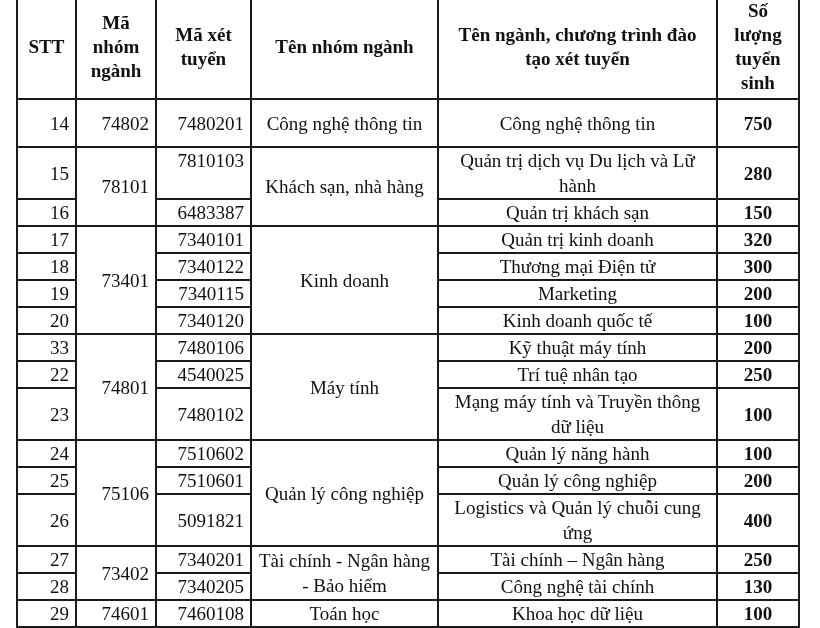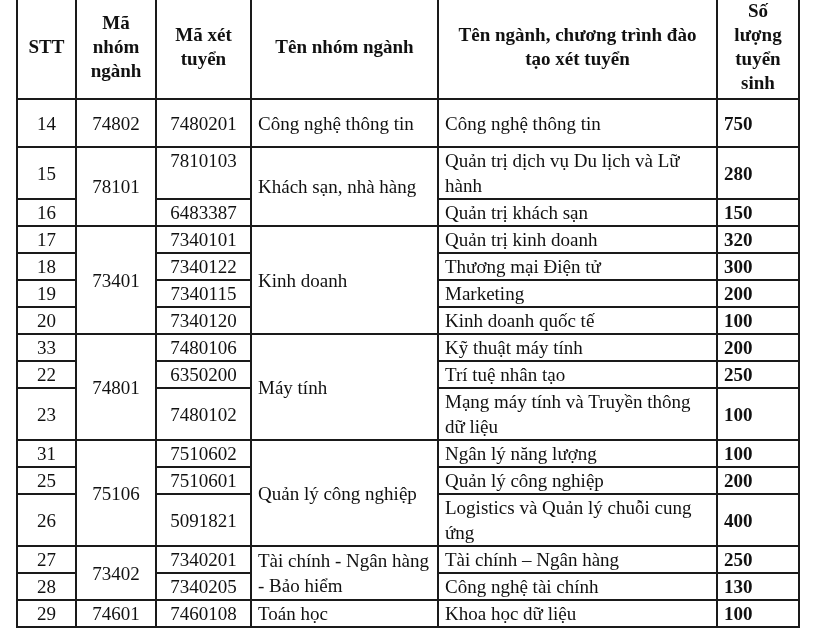--- a/index.html
+++ b/index.html
@@ -16,23 +16,23 @@
     border: 2px solid #1a1a1a;
     padding: 0 6px;
     line-height: 25px;
     vertical-align: middle;
   }
   th {
     font-weight: bold;
     text-align: center;
     line-height: 24px;
   }
-  td.c { text-align: center; }
-  td.l { text-align: left; }
-  td.num { font-weight: bold; }
+  td.c { text-align: right; }
+  td.l { text-align: center; }
+  td.num { text-align: center; font-weight: bold; }
   .hdr th { height: 102px; }
   .h50 { height: 48px; }
   .h25 { height: 23px; }
 </style>
 </head>
 <body>
 
 <div class="wrap">
 <table>
   <colgroup>
@@ -109,37 +109,37 @@
     <tr class="h25">
       <td class="c">33</td>
       <td class="c" rowspan="3">74801</td>
       <td class="c">7480106</td>
       <td class="l" rowspan="3">Máy tính</td>
       <td class="l">Kỹ thuật máy tính</td>
       <td class="num">200</td>
     </tr>
     <tr class="h25">
       <td class="c">22</td>
-      <td class="c">6350200</td>
+      <td class="c">4540025</td>
       <td class="l">Trí tuệ nhân tạo</td>
       <td class="num">250</td>
     </tr>
     <tr class="h50">
       <td class="c">23</td>
       <td class="c">7480102</td>
       <td class="l">Mạng máy tính và Truyền thông dữ liệu</td>
       <td class="num">100</td>
     </tr>
 
     <tr class="h25">
-      <td class="c">31</td>
+      <td class="c">24</td>
       <td class="c" rowspan="3">75106</td>
       <td class="c">7510602</td>
       <td class="l" rowspan="3">Quản lý công nghiệp</td>
-      <td class="l">Ngân lý năng lượng</td>
+      <td class="l">Quản lý năng hành</td>
       <td class="num">100</td>
     </tr>
     <tr class="h25">
       <td class="c">25</td>
       <td class="c">7510601</td>
       <td class="l">Quản lý công nghiệp</td>
       <td class="num">200</td>
     </tr>
     <tr class="h50">
       <td class="c">26</td>

